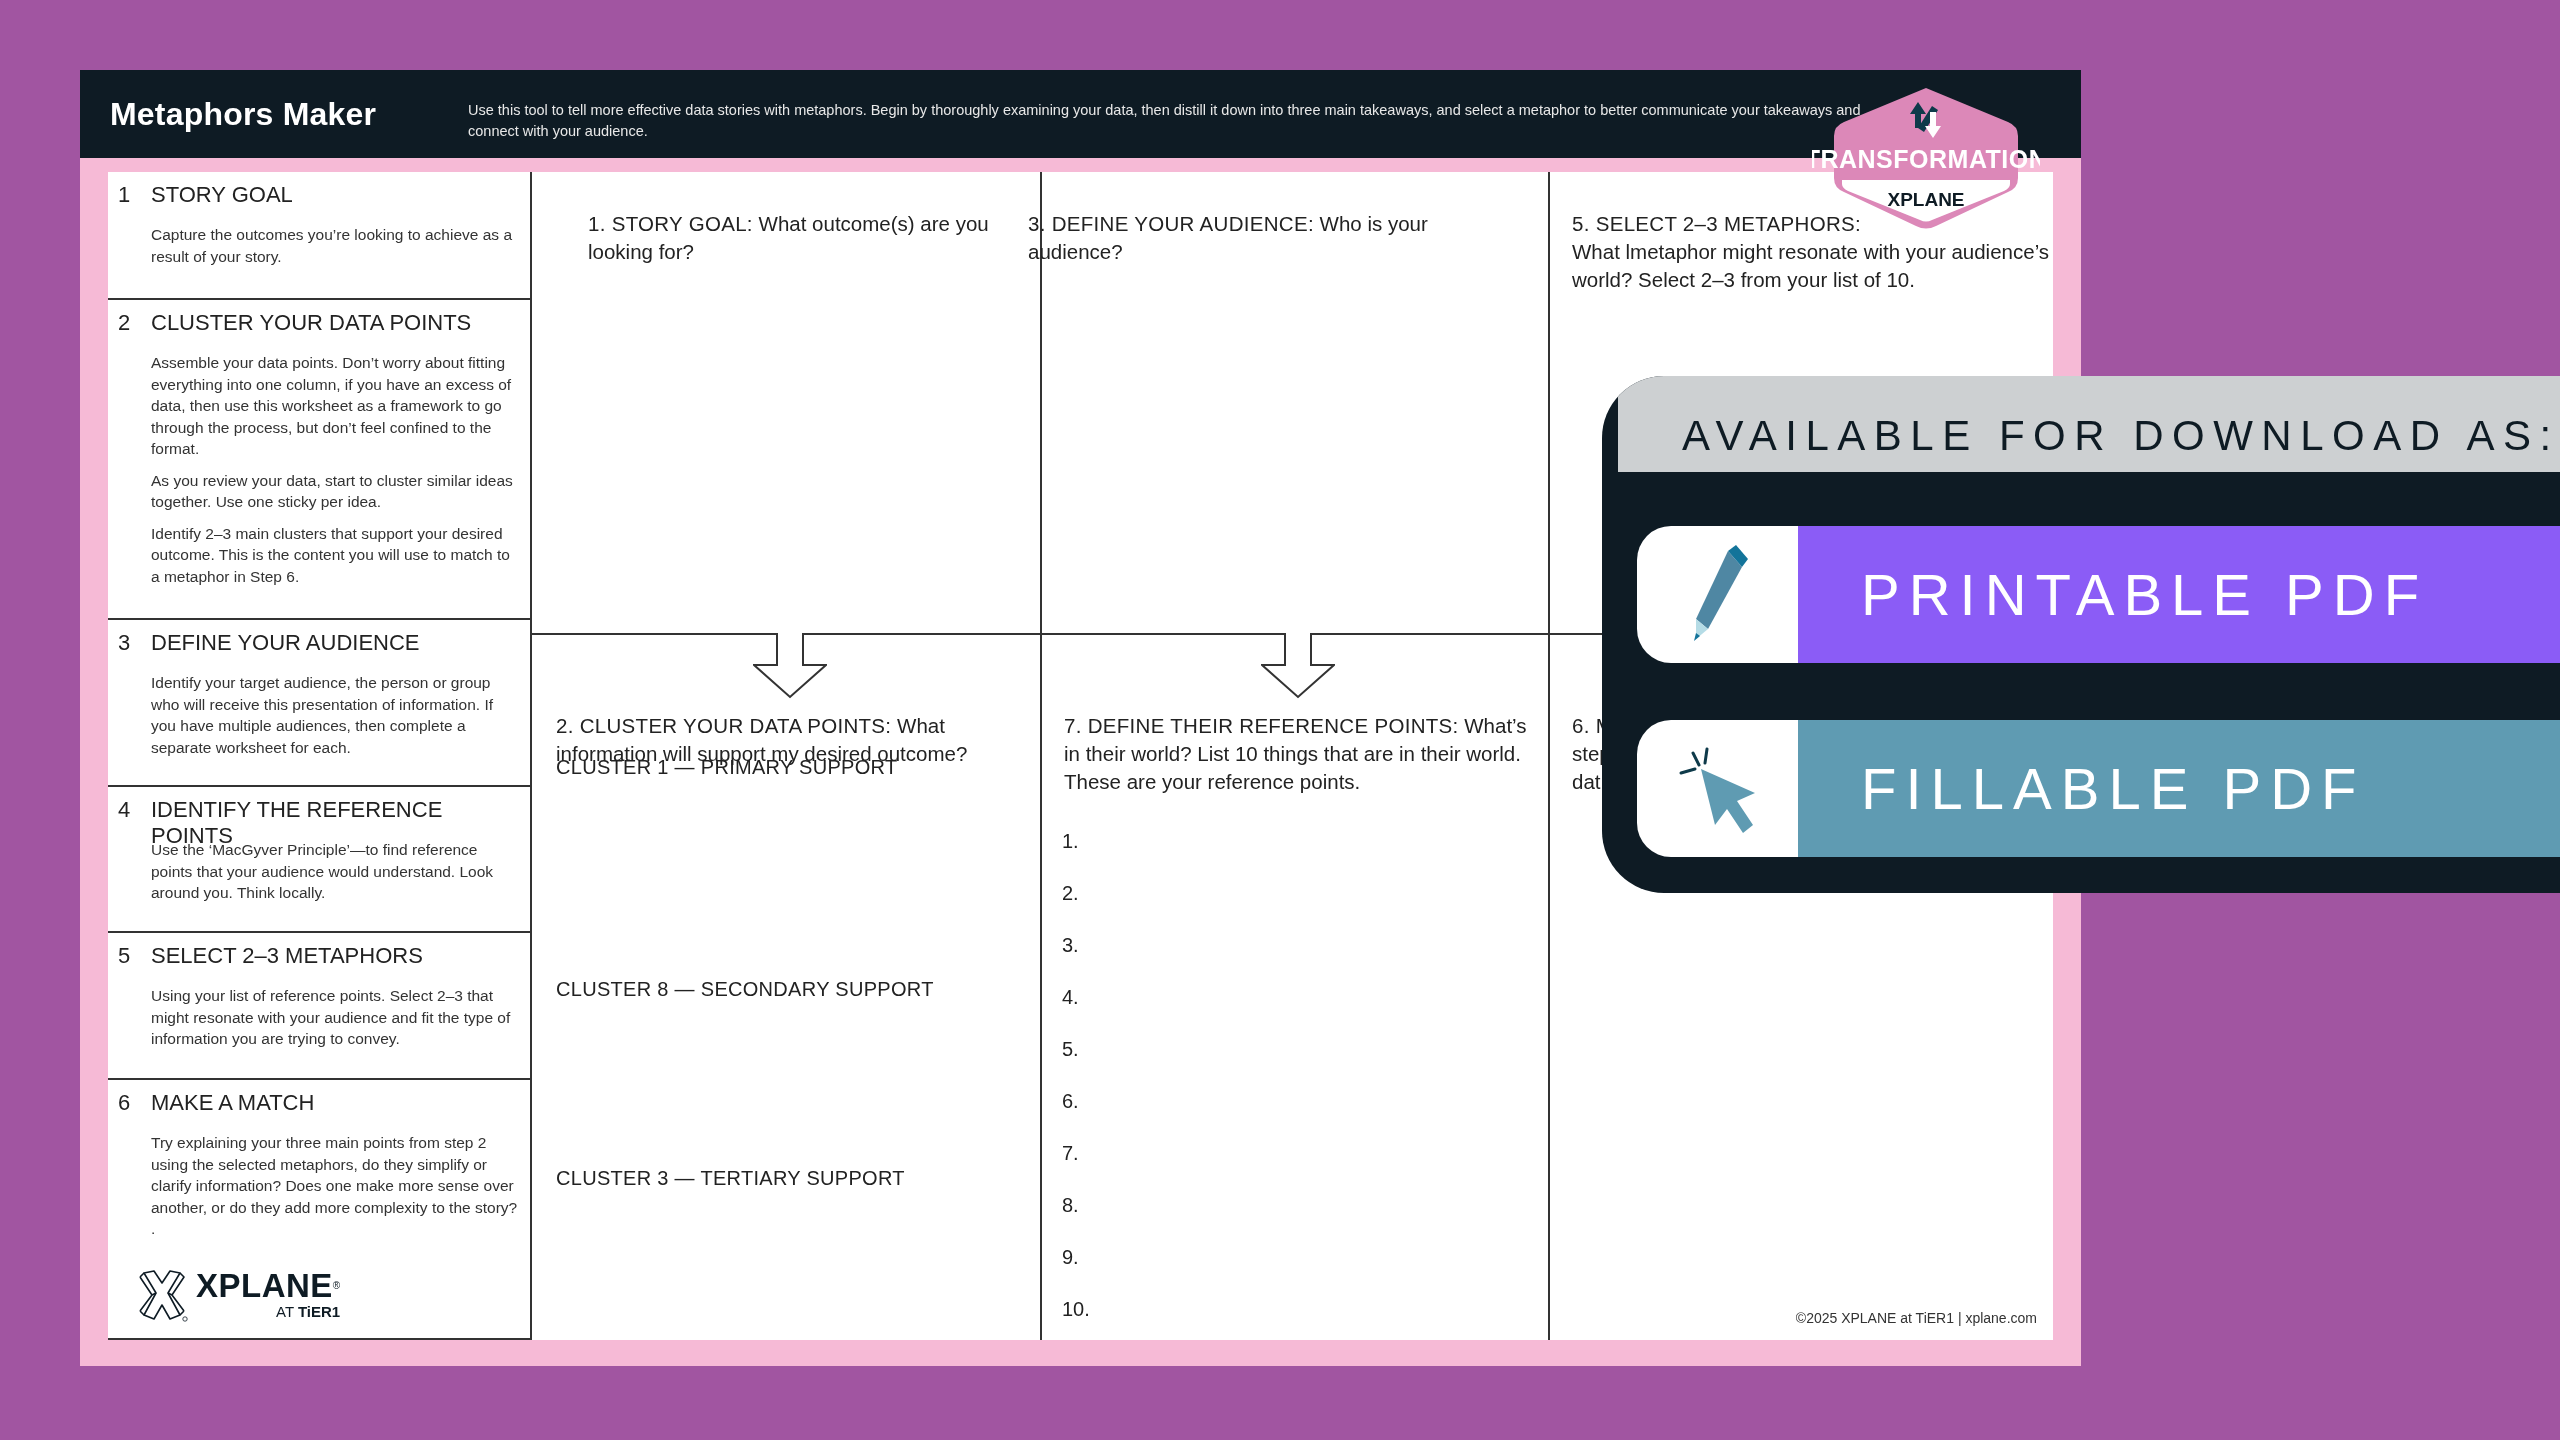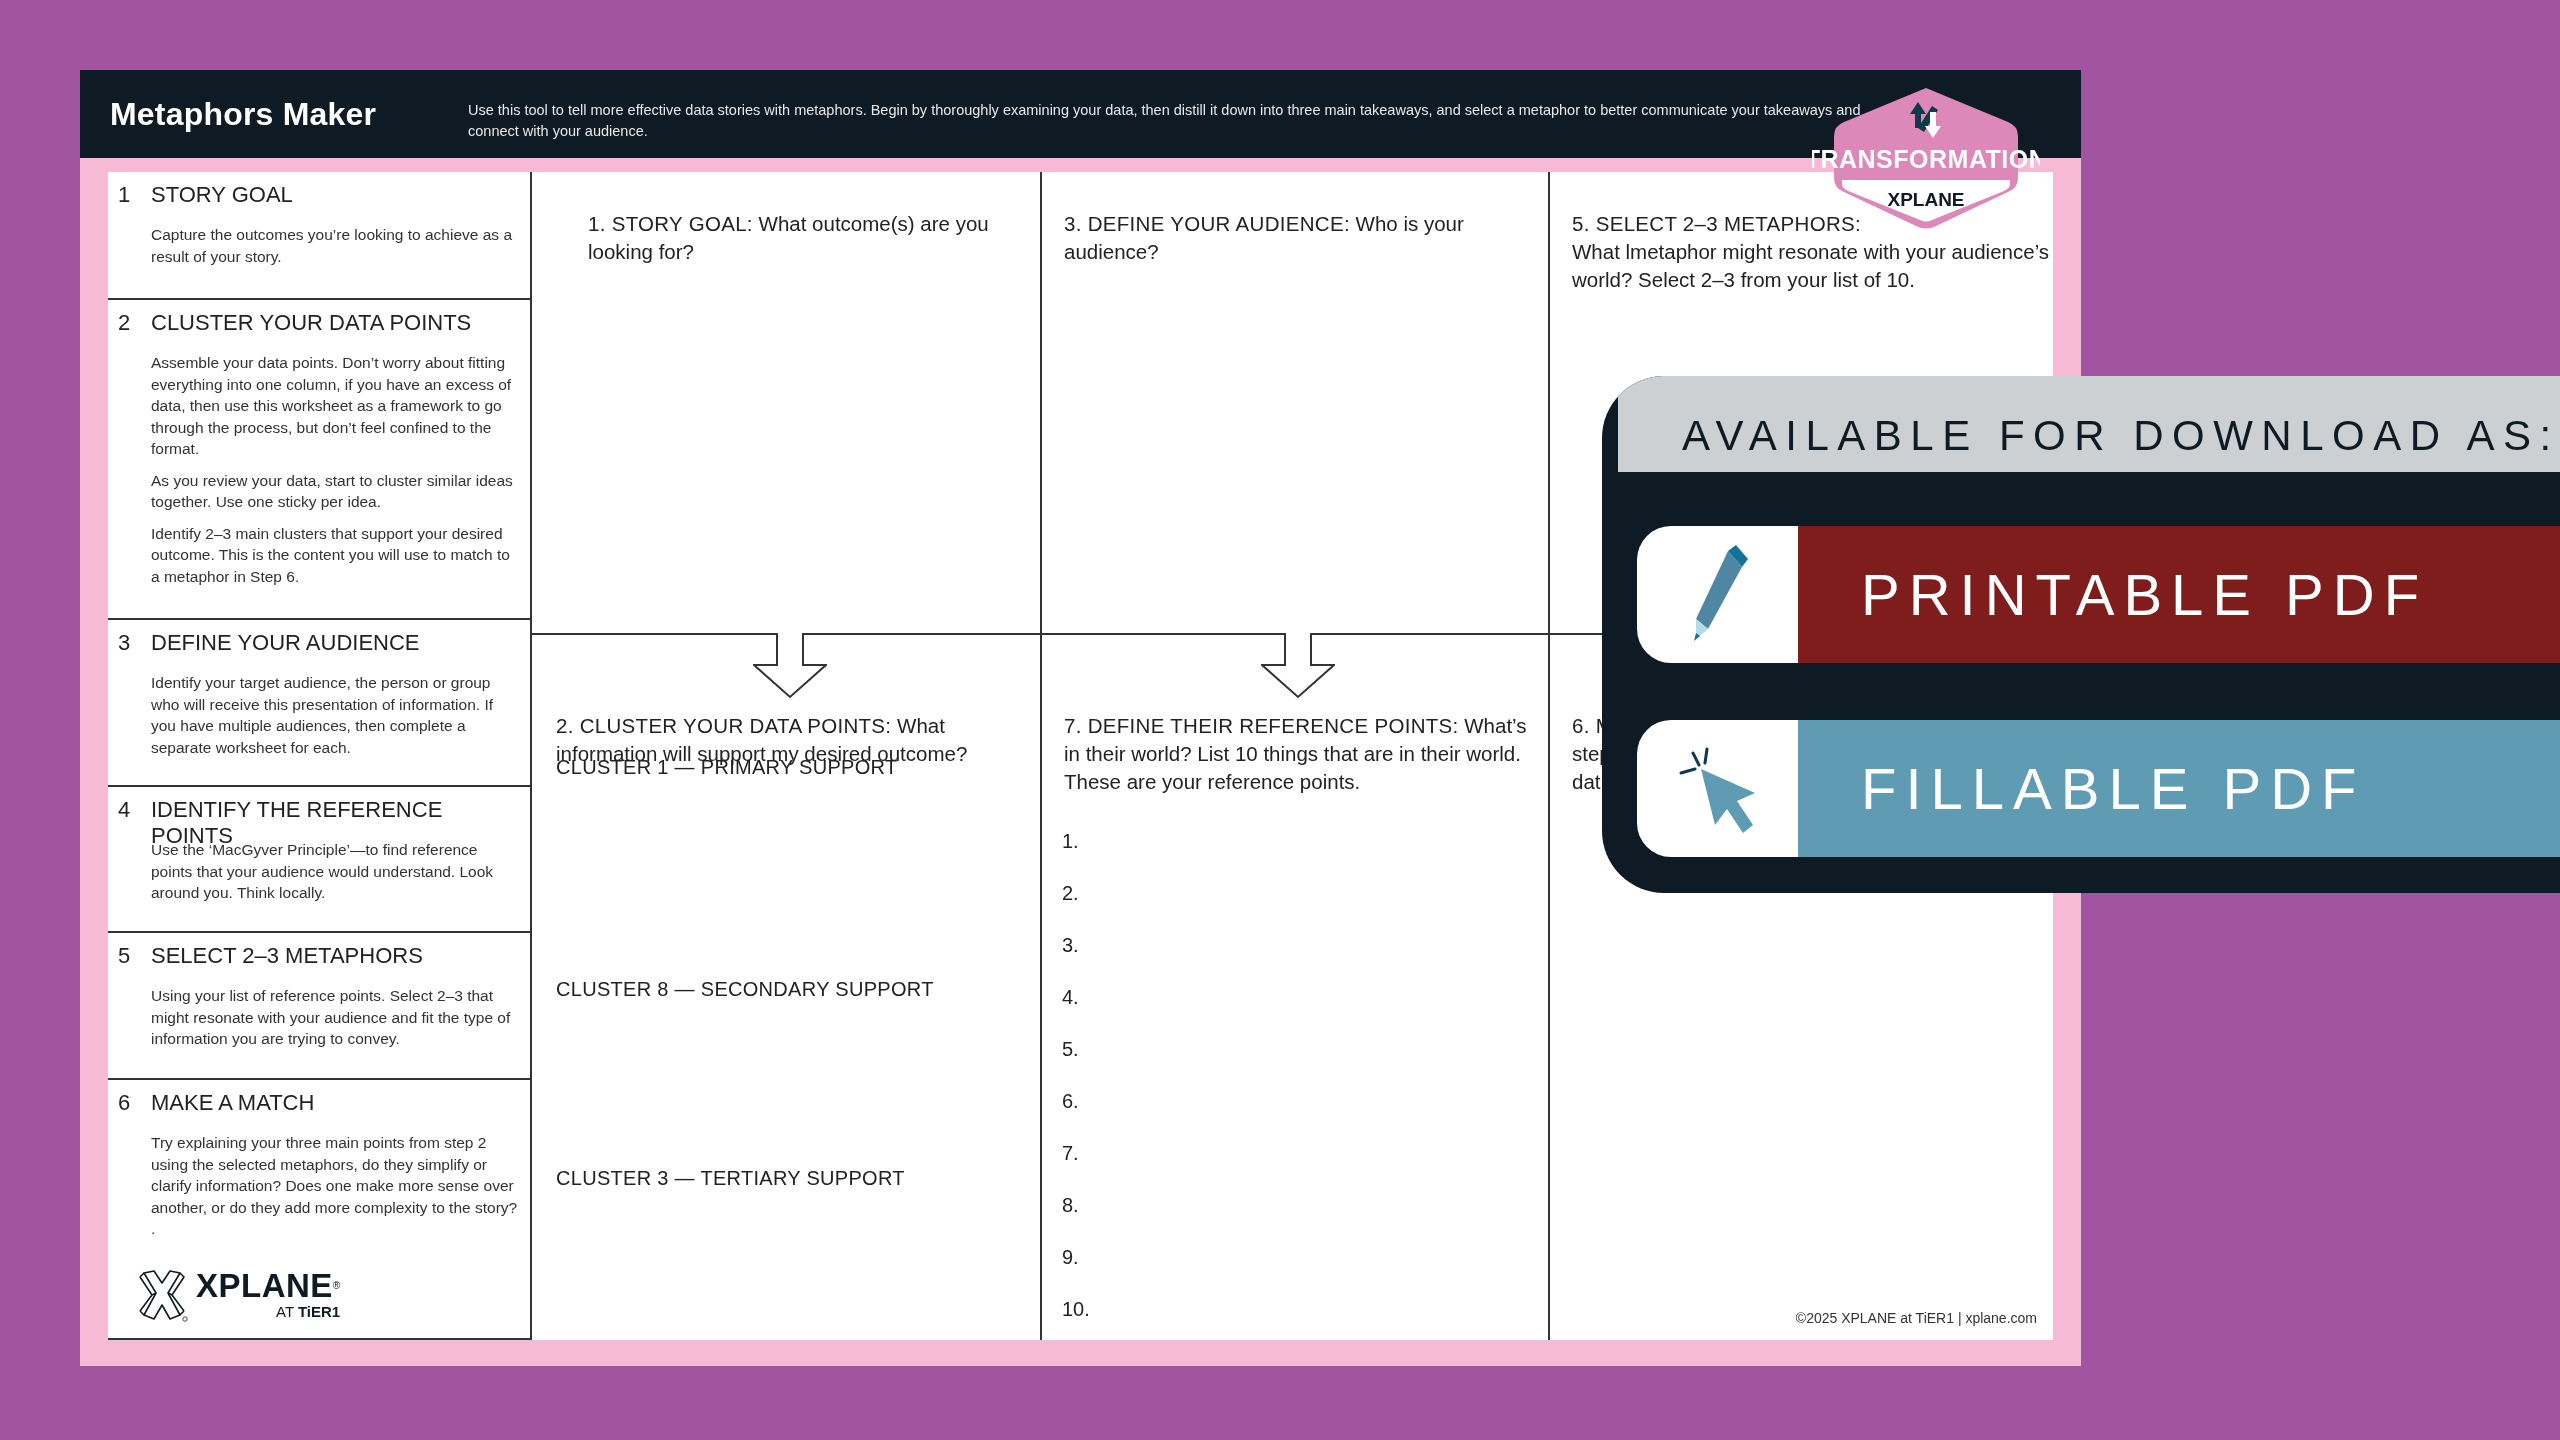--- a/index.html
+++ b/index.html
@@ -47,21 +47,21 @@
   .badge { position: absolute; left: 1812px; top: 84px; width: 228px; height: 150px; }
 
   
   .download { position: absolute; left: 1602px; top: 376px; width: 958px; height: 517px; border-radius: 62px 0 0 62px; overflow: hidden; background: #0e1b24; }
   .download-head { position: absolute; left: 16px; top: 0; width: 958px; height: 96px; background: #cdd0d2; }
   .download-title { position: absolute; left: 64px; top: 36px; font-size: 42px; letter-spacing: 8.5px; color: #0e1b24; white-space: nowrap; }
   .dl-btn { position: absolute; left: 35px; width: 923px; height: 137px; display: flex; cursor: pointer; }
   .dl-icon { width: 161px; height: 137px; background: #fff; border-radius: 34px 0 0 34px; display: flex; align-items: center; justify-content: center; }
   .dl-label { flex: 1; display: flex; align-items: center; padding-left: 63px; color: #fff; font-size: 58px; letter-spacing: 9px; }
   .dl-printable { top: 150px; }
-  .dl-printable .dl-label { background: #7f1d1d; text-align: center; }
+  .dl-printable .dl-label { background: #8b5cf6; text-align: center; }
   .dl-fillable { top: 344px; border-radius: 9px; }
   .dl-fillable .dl-label { background: #5f9bb2; }
 </style>
 </head>
 <body>
 
 <div class="doc">
   <div class="doc-header">
     <div class="doc-title">Metaphors Maker</div>
     <div class="doc-intro">Use this tool to tell more effective data stories with metaphors. Begin by thoroughly examining your data, then distill it down into three main takeaways, and select a metaphor to better communicate your takeaways and connect with your audience.</div>
@@ -149,21 +149,21 @@
     <svg class="arrow" style="left:645px;" viewBox="0 0 74 66">
       <path d="M24 0 L24 32 L1 32 L37 64 L73 32 L50 32 L50 0" fill="#fff" stroke="#333" stroke-width="2"></path>
     </svg>
     <svg class="arrow" style="left:1153px;" viewBox="0 0 74 66">
       <path d="M24 0 L24 32 L1 32 L37 64 L73 32 L50 32 L50 0" fill="#fff" stroke="#333" stroke-width="2"></path>
     </svg>
 
     <div class="cell-title" style="left:448px;top:38px;width:420px;margin-left:32px;">
       <b>1. STORY GOAL:</b><span> What outcome(s) are you looking for?</span>
     </div>
-    <div class="cell-title" style="left:956px;top:38px;width:420px;">
+    <div class="cell-title" style="left:920px;top:38px;width:420px;">
       <b>3. DEFINE YOUR AUDIENCE:</b><span> Who is your audience?</span>
     </div>
     <div class="cell-title" style="left:1464px;top:38px;width:480px;">
       <b>5. SELECT 2–3 METAPHORS:</b><br><span>What lmetaphor might resonate with your audience’s world? Select 2–3 from your list of 10.</span>
     </div>
 
     <div class="cell-title" style="left:448px;top:540px;width:460px;">
       <b>2. CLUSTER YOUR DATA POINTS:</b><span> What information will support my desired outcome?</span>
     </div>
     <div class="cluster" style="top:584px;">CLUSTER 1 — PRIMARY SUPPORT</div>

